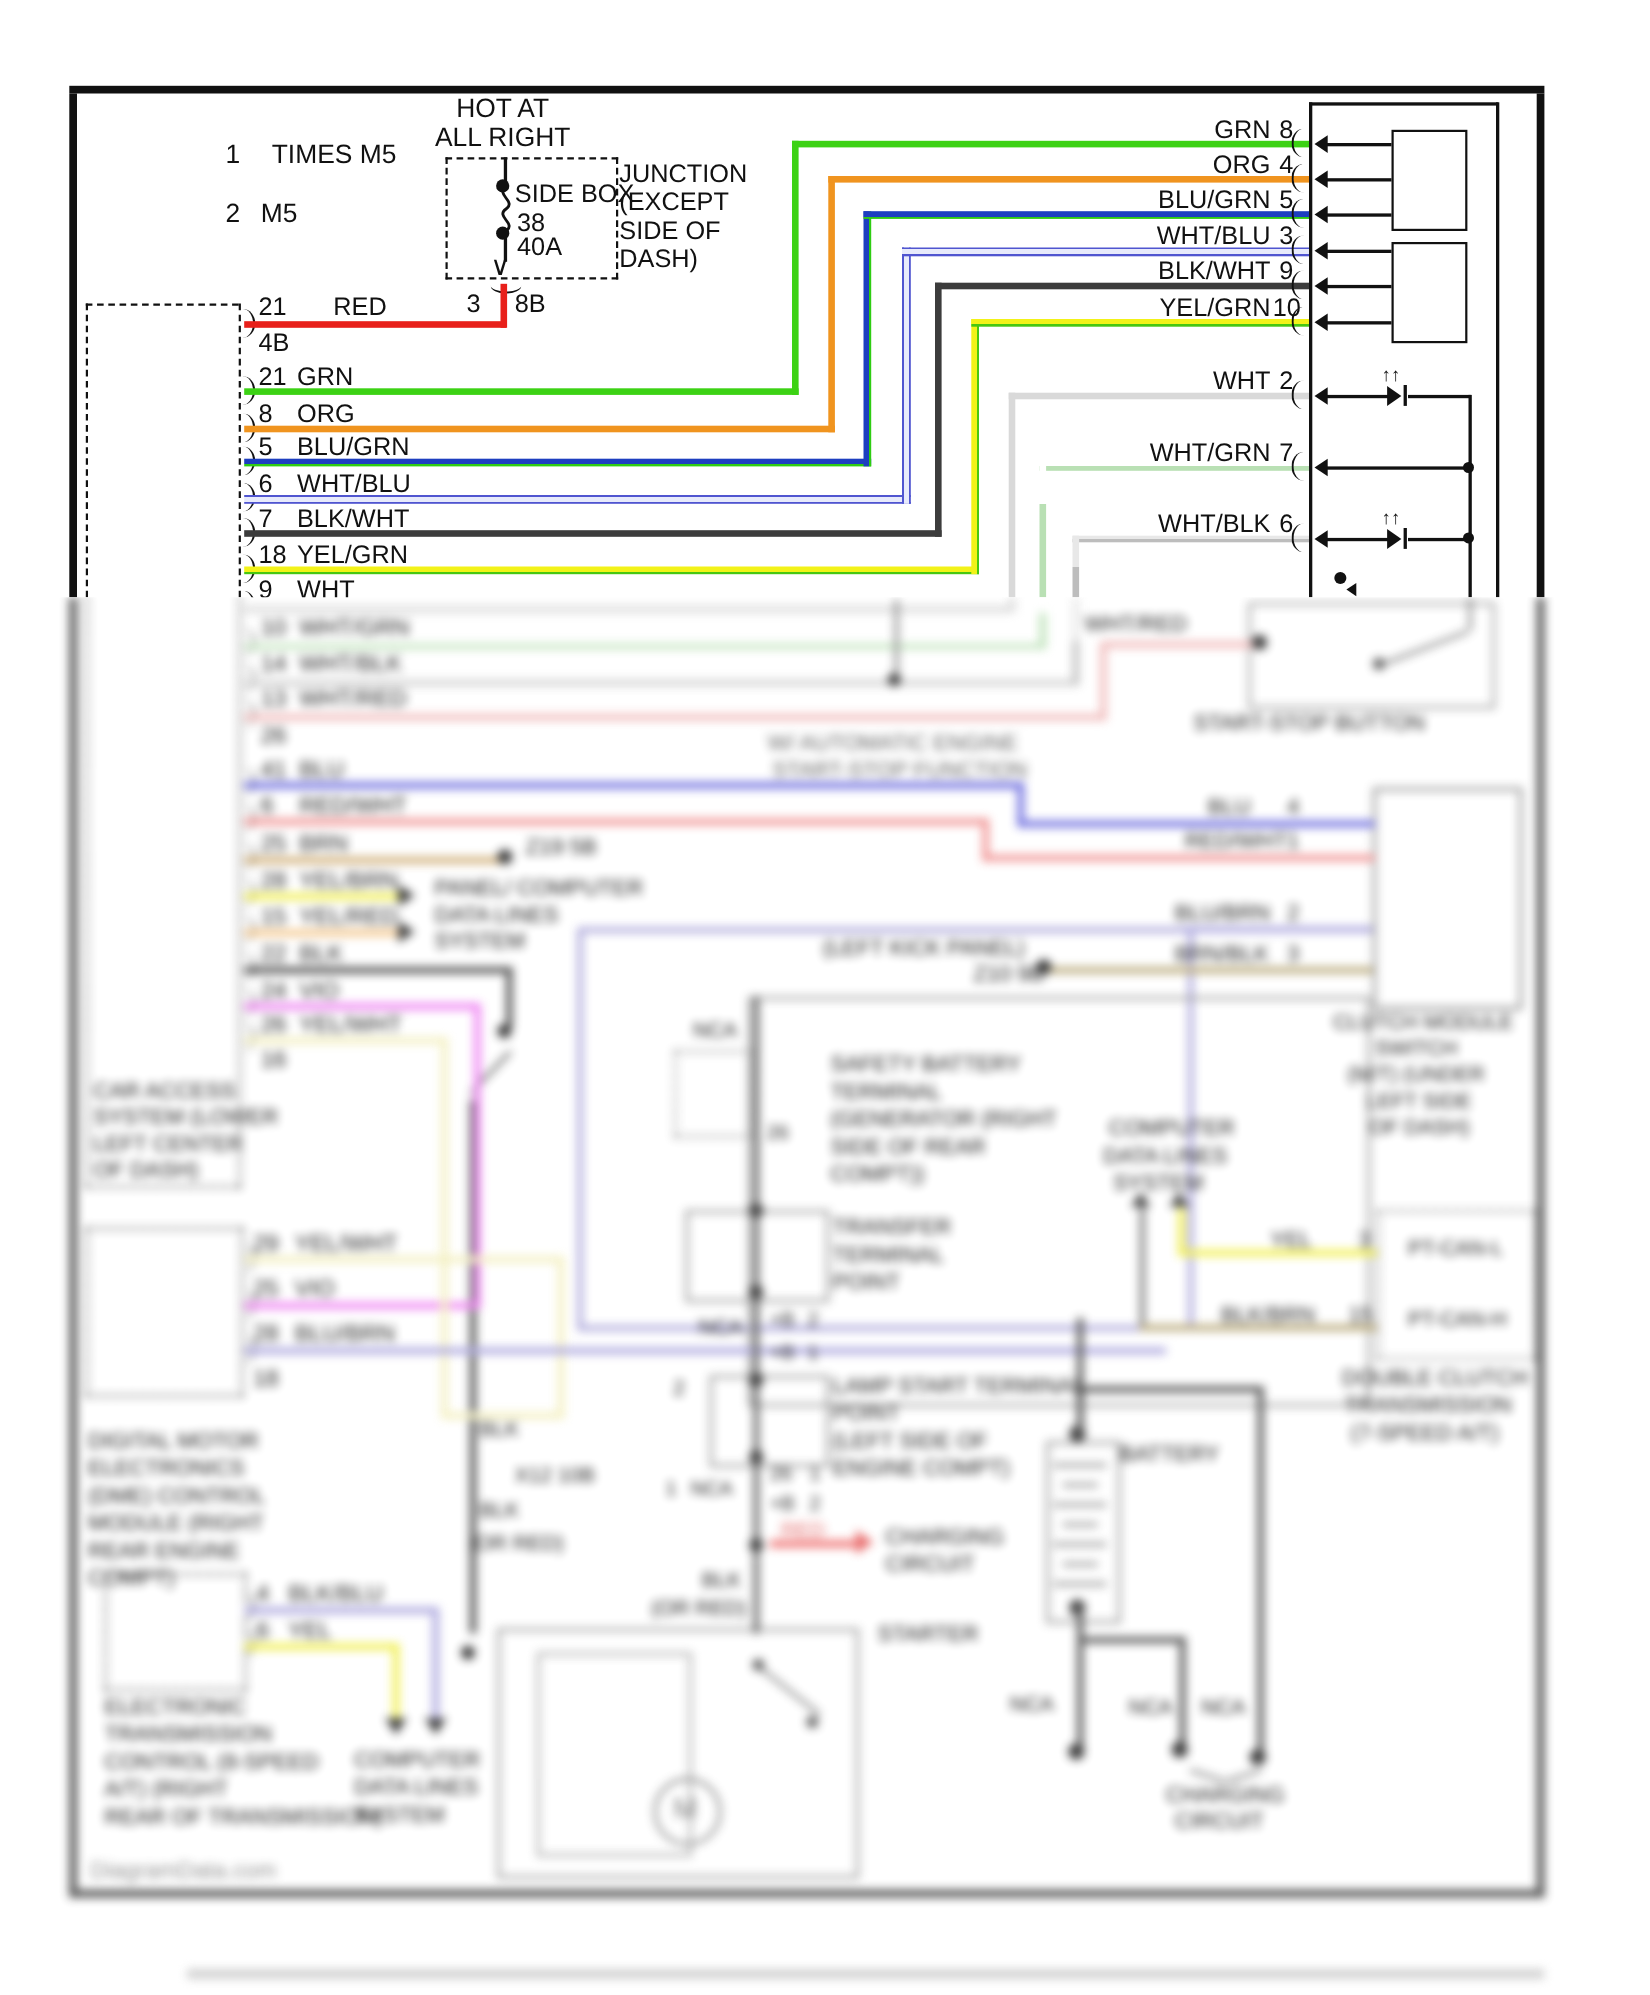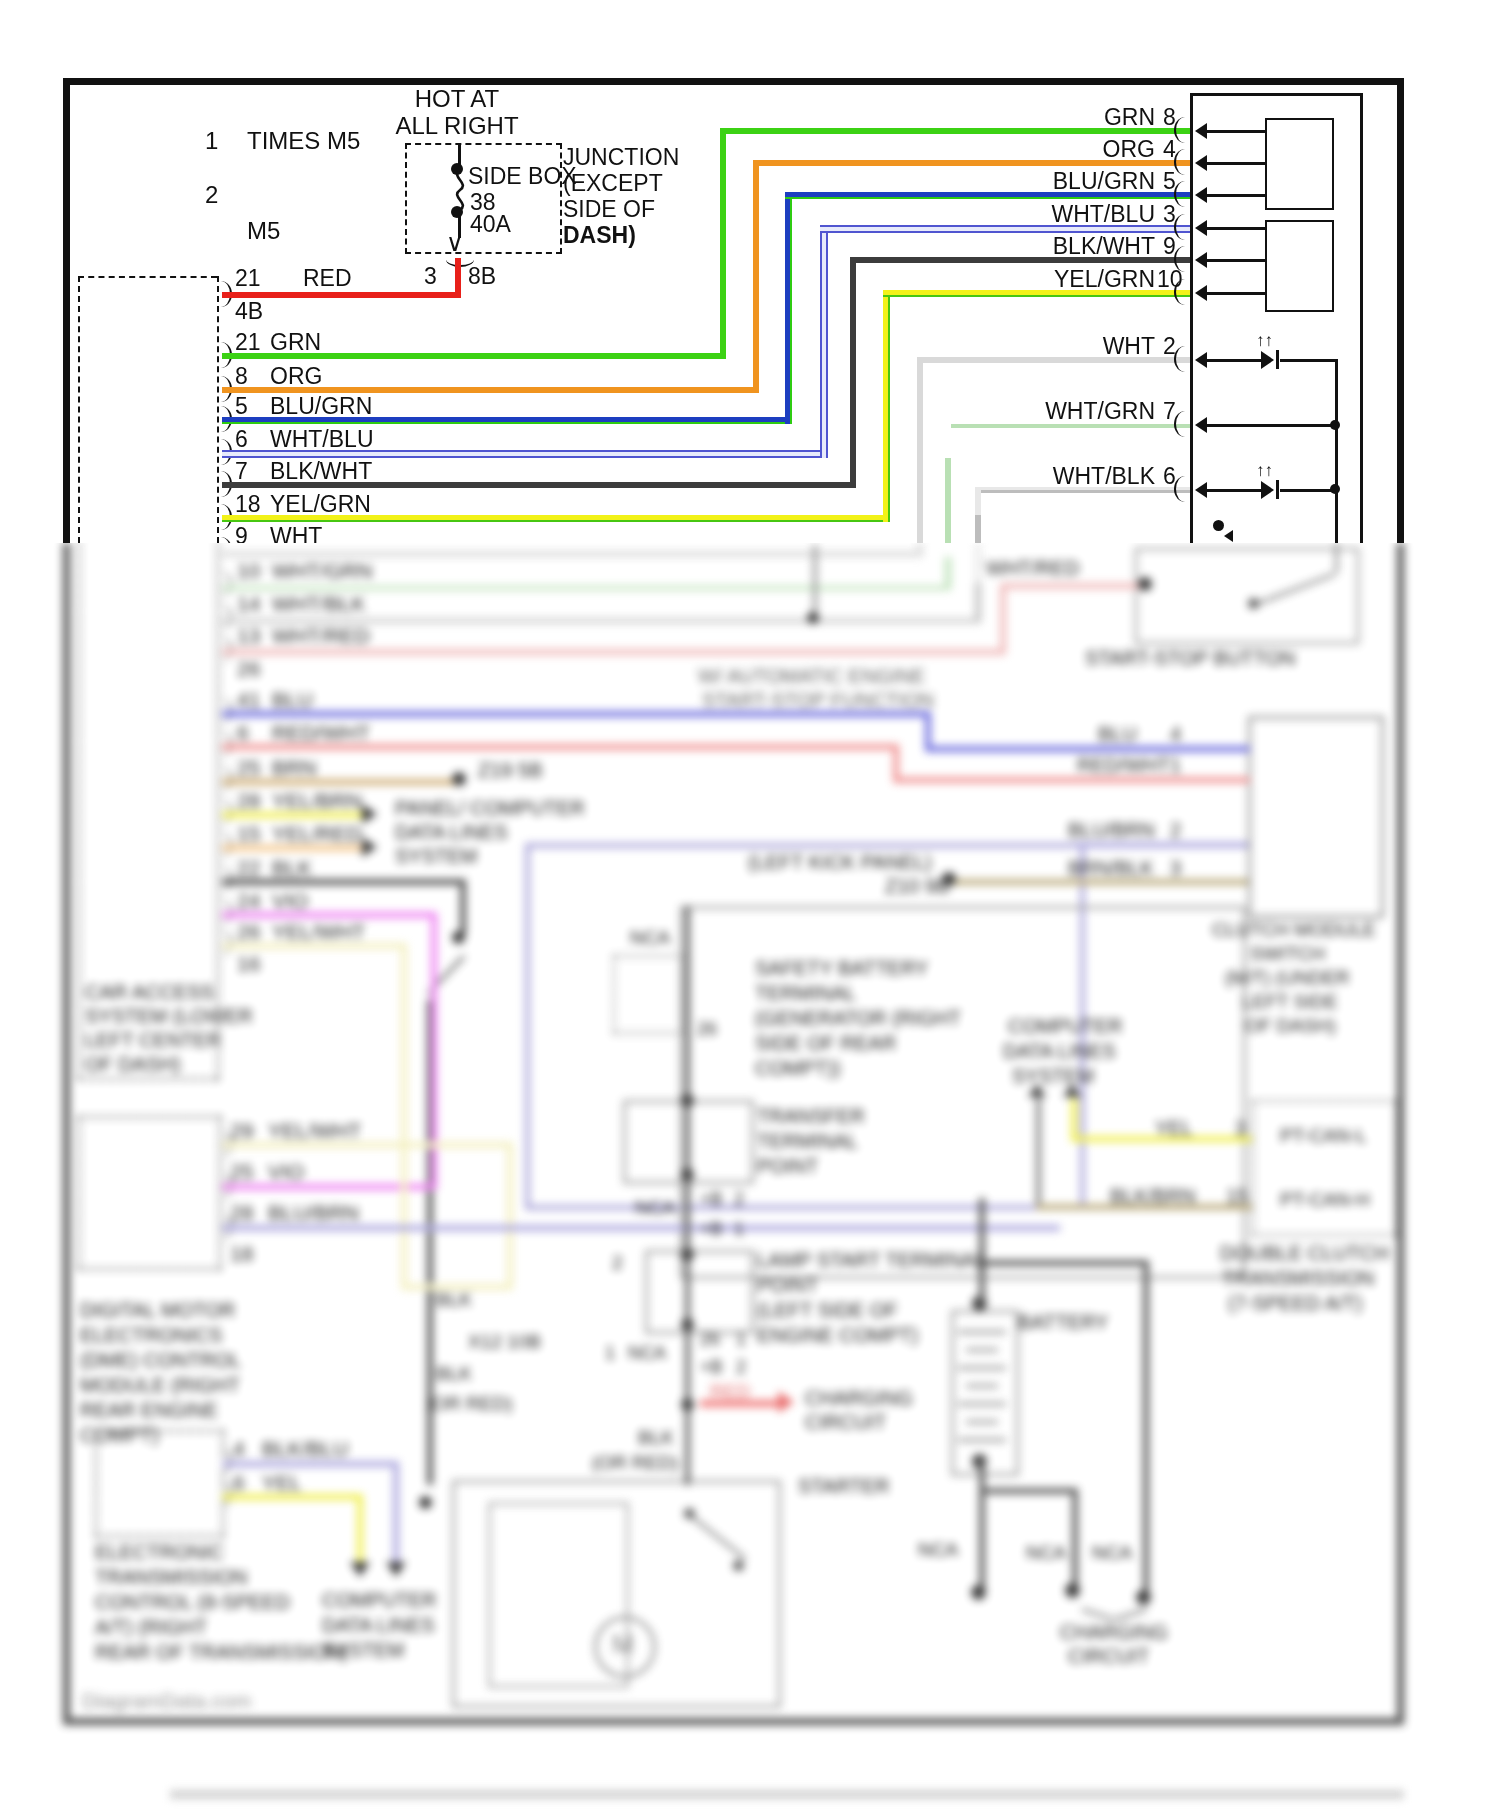--- a/index.html
+++ b/index.html
@@ -128,30 +128,30 @@
       <div class="tri" style="left: 1261px; top: 351px; border-left: 13.5px solid rgb(17, 17, 17); border-top: 9px solid transparent; border-bottom: 9px solid transparent;"></div>
       <div class="r " style="left: 1276px; top: 350px; width: 3px; height: 19px; background: rgb(17, 17, 17);"></div>
       <div class="tri" style="left: 1261px; top: 481px; border-left: 13.5px solid rgb(17, 17, 17); border-top: 9px solid transparent; border-bottom: 9px solid transparent;"></div>
       <div class="r " style="left: 1276px; top: 480px; width: 3px; height: 19px; background: rgb(17, 17, 17);"></div>
       <div class="dot" style="left: 1213px; top: 520px; width: 11px; height: 11px; background: rgb(17, 17, 17);"></div>
       <div class="r" style="left: 1232px; top: 546px; width: 38px; height: 3px; background: rgb(17, 17, 17); transform: rotate(26deg); transform-origin: left center;"></div>
       <div class="tri" style="left: 1224px; top: 530px; border-right: 9px solid rgb(17, 17, 17); border-top: 6px solid transparent; border-bottom: 6px solid transparent;"></div>
       <div class="txt" style="left: 205px; top: 128px; font-size: 24px;">1</div>
       <div class="txt" style="left: 247px; top: 128px; font-size: 24px;">TIMES M5</div>
       <div class="txt" style="left: 205px; top: 182px; font-size: 24px;">2</div>
-      <div class="txt" style="left: 247px; top: 182px; font-size: 24px; margin-top: 36px;">M5</div>
+      <div class="txt" style="left: 237px; top: 182px; font-size: 24px;">M5</div>
       <div class="txt" style="left: 387px; top: 86px; font-size: 24px; width: 140px; text-align: center;">HOT AT</div>
       <div class="txt" style="left: 387px; top: 113px; font-size: 24px; width: 140px; text-align: center;">ALL RIGHT</div>
       <div class="txt" style="left: 468px; top: 164px; font-size: 23px;">SIDE BOX</div>
       <div class="txt" style="left: 470px; top: 190px; font-size: 23px;">38</div>
       <div class="txt" style="left: 470px; top: 212px; font-size: 23px;">40A</div>
       <div class="txt" style="left: 563px; top: 145px; font-size: 23px;">JUNCTION</div>
       <div class="txt" style="left: 563px; top: 171px; font-size: 23px;">(EXCEPT</div>
       <div class="txt" style="left: 563px; top: 197px; font-size: 23px;">SIDE OF</div>
-      <div class="txt" style="left: 563px; top: 223px; font-size: 23px; font-weight: bold;">DASH)</div>
+      <div class="txt" style="left: 563px; top: 223px; font-size: 23px;">DASH)</div>
       <div class="txt" style="left: 424px; top: 264px; font-size: 23px;">3</div>
       <div class="txt" style="left: 468px; top: 264px; font-size: 23px;">8B</div>
       <div class="txt" style="left: 235px; top: 266px; font-size: 23px;">21</div>
       <div class="txt" style="left: 303px; top: 266px; font-size: 23px;">RED</div>
       <div class="txt" style="left: 235px; top: 299px; font-size: 23px;">4B</div>
       <div class="txt" style="left: 235px; top: 330px; font-size: 23px;">21</div>
       <div class="txt" style="left: 270px; top: 330px; font-size: 23px;">GRN</div>
       <div class="txt" style="left: 235px; top: 364px; font-size: 23px;">8</div>
       <div class="txt" style="left: 270px; top: 364px; font-size: 23px;">ORG</div>
       <div class="txt" style="left: 235px; top: 394px; font-size: 23px;">5</div>

